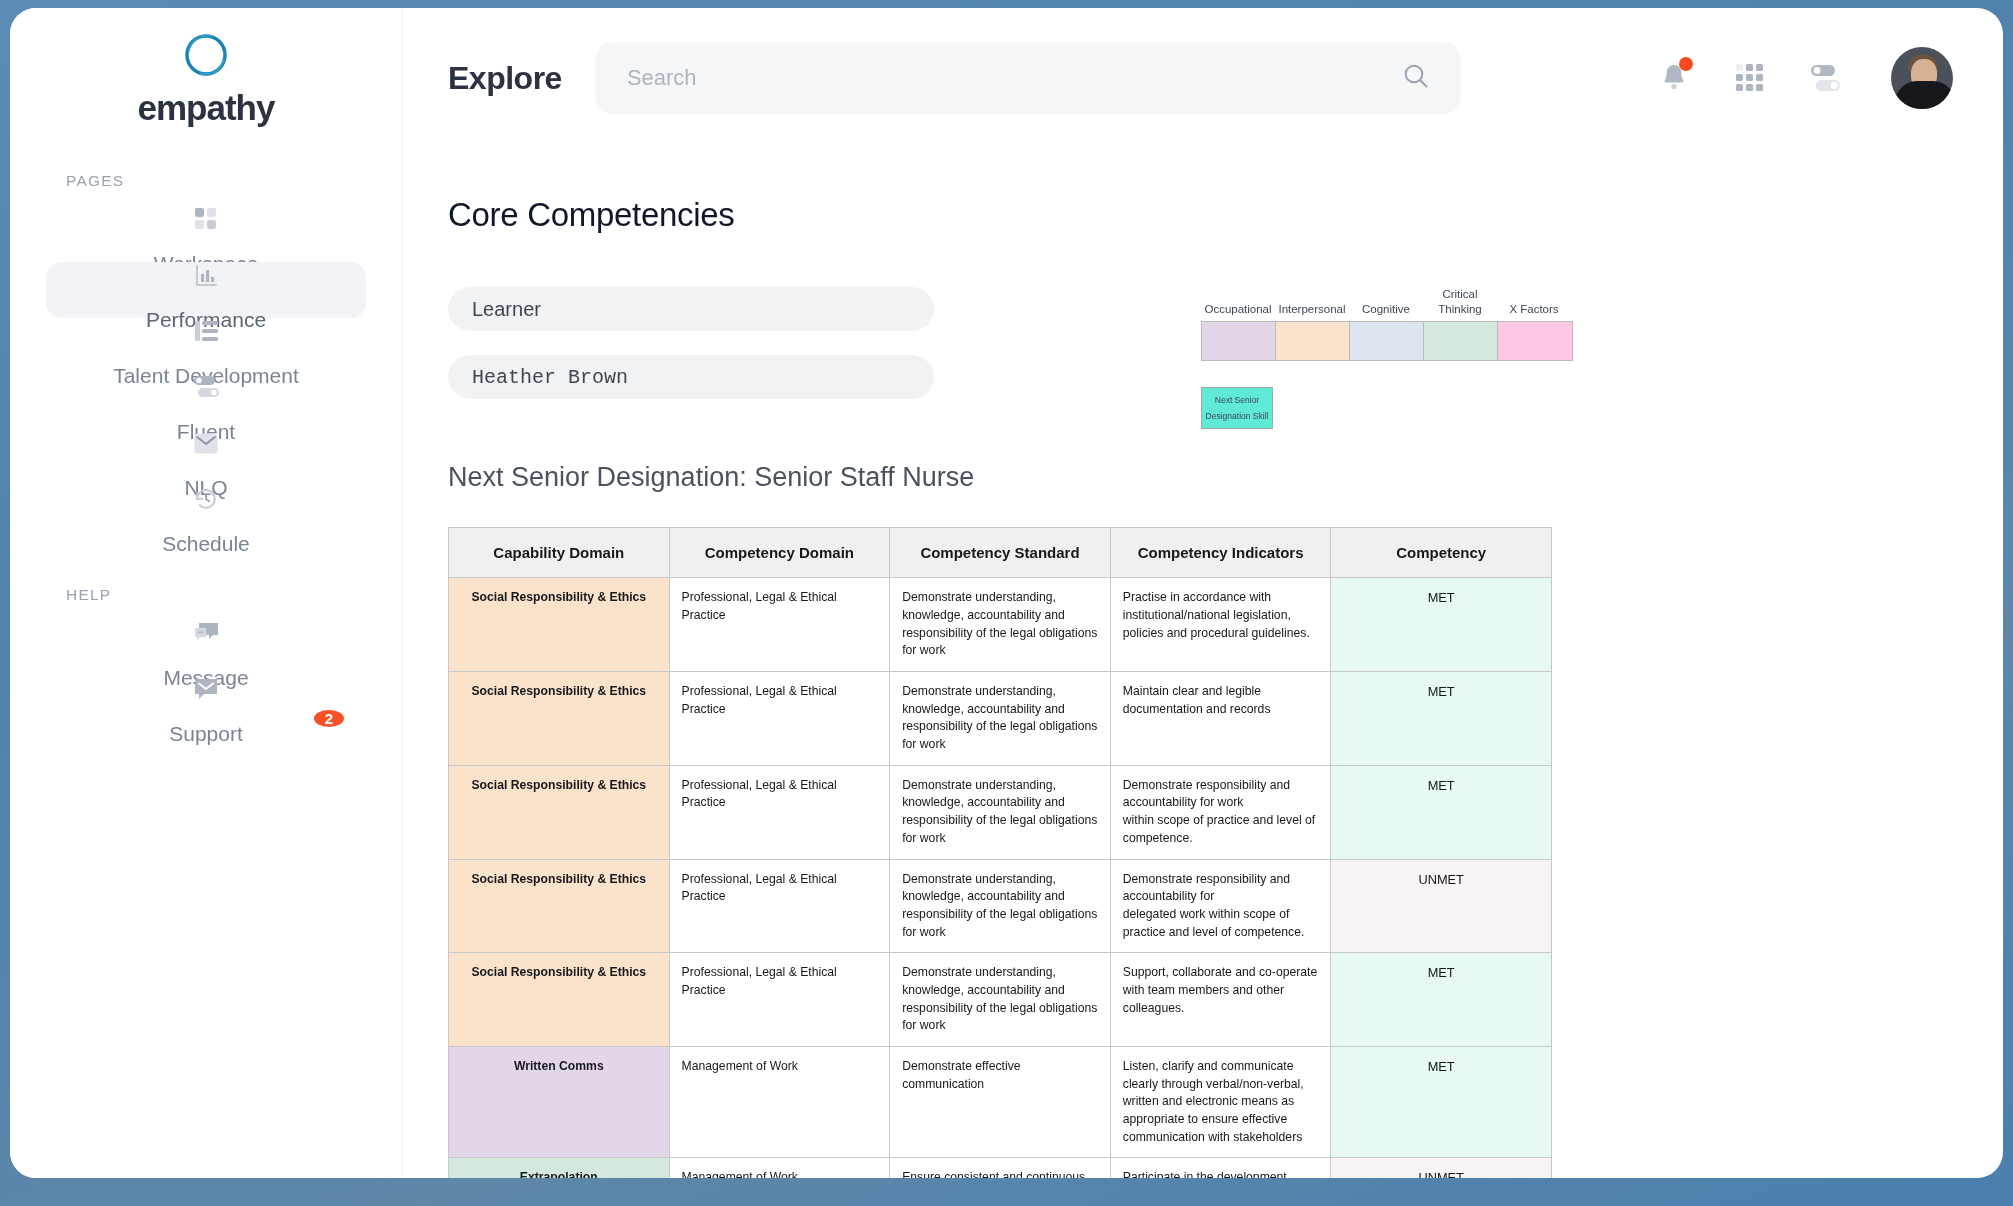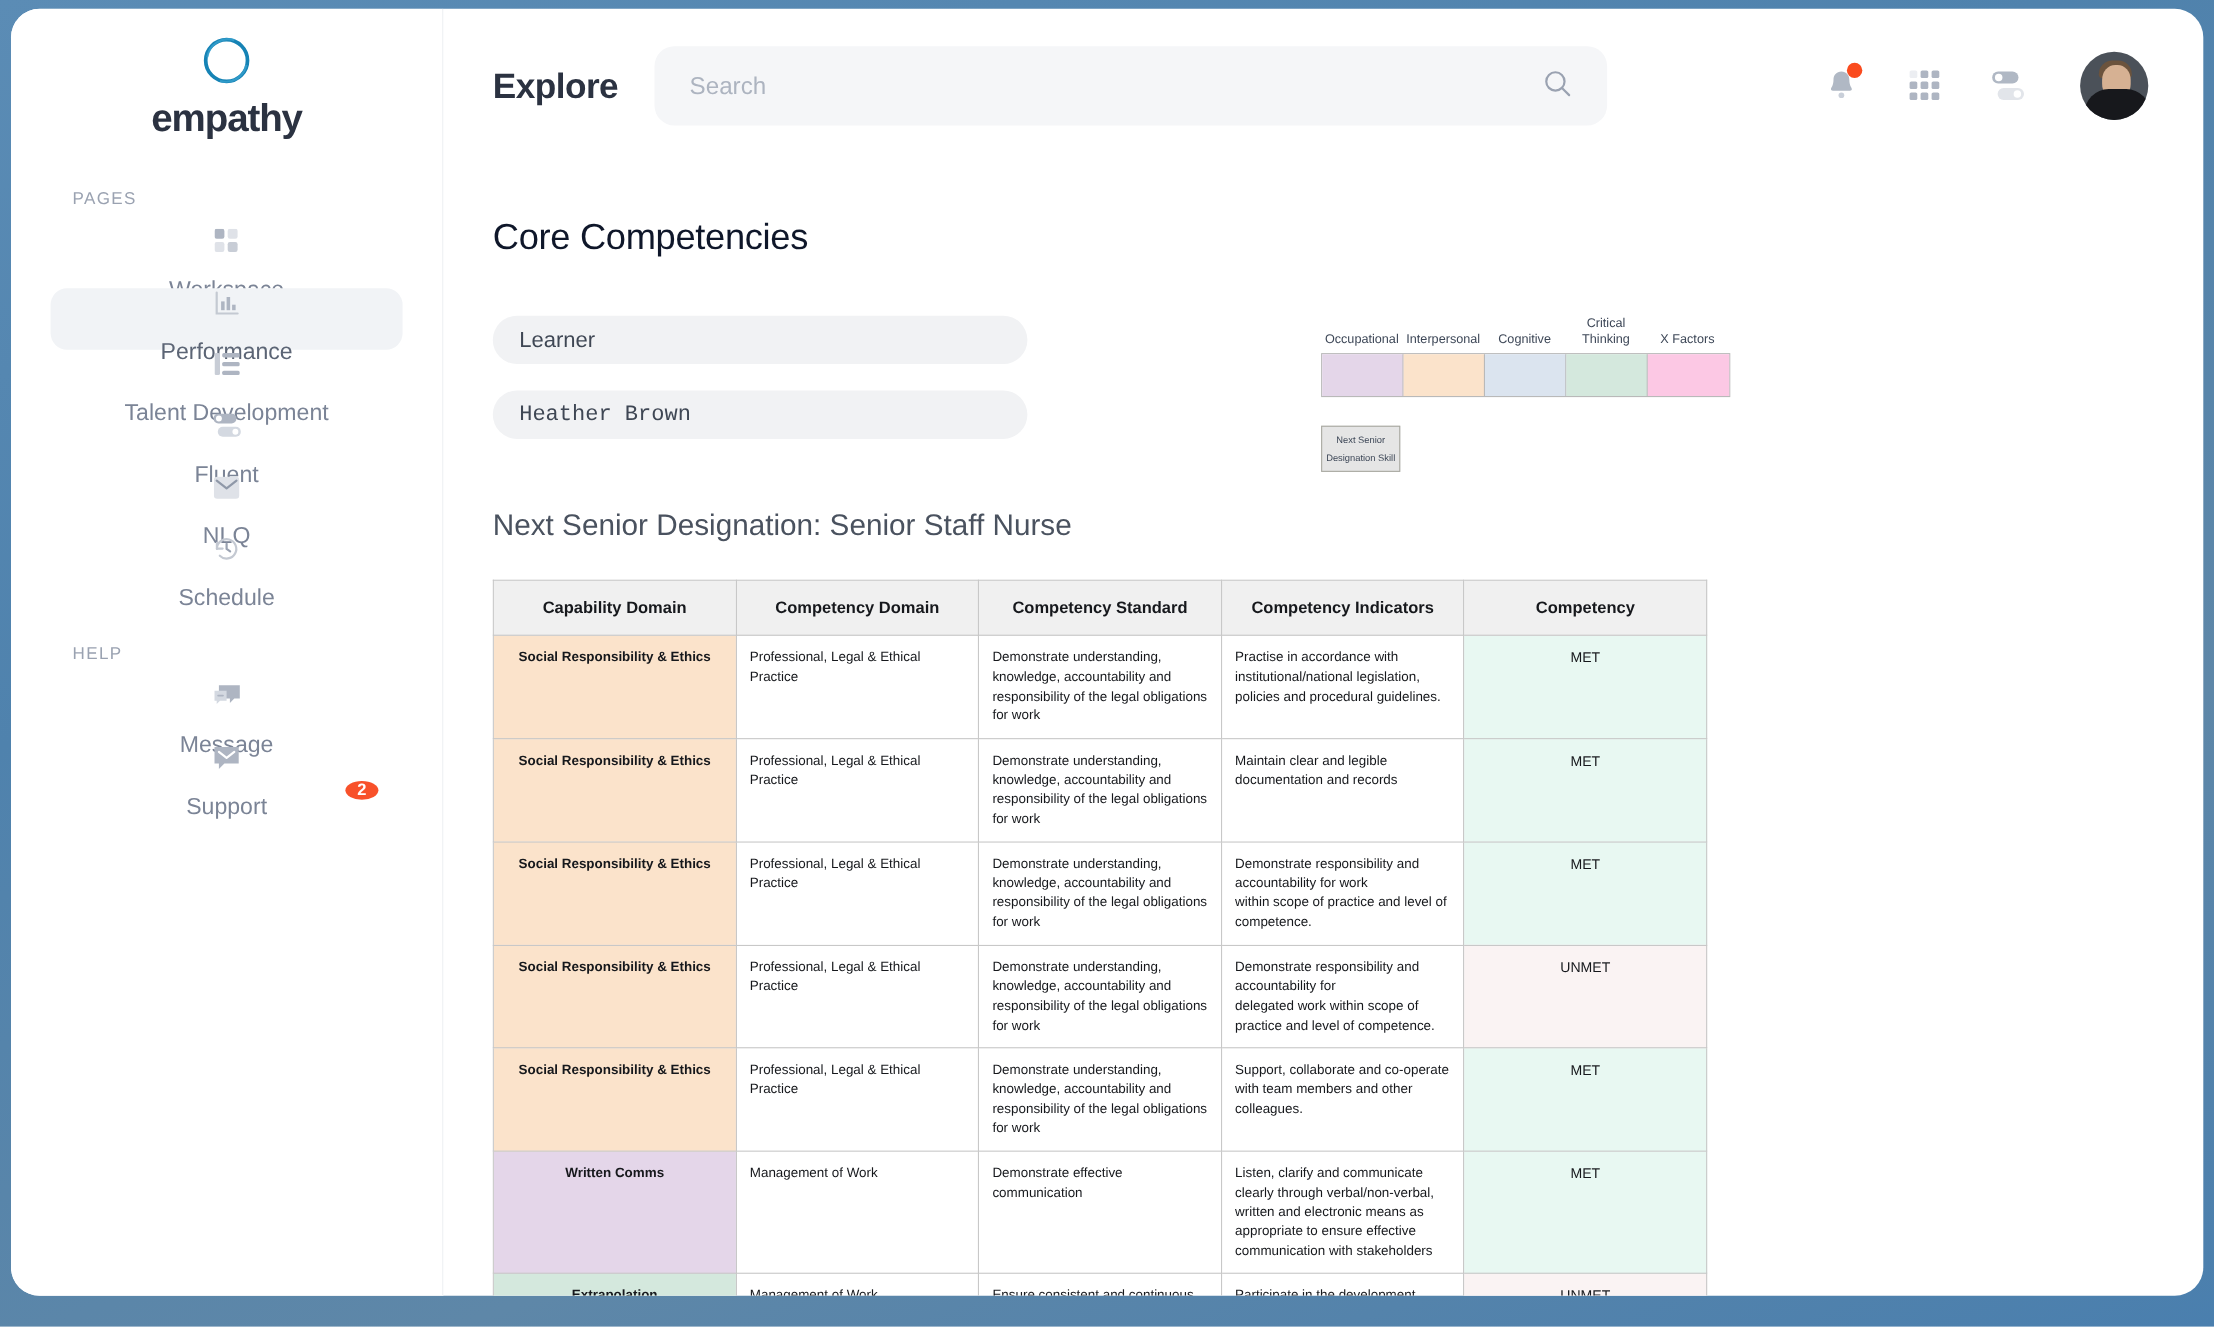--- a/index.html
+++ b/index.html
@@ -340,21 +340,21 @@
           <div class="legend-label">Critical Thinking</div>
           <div class="legend-label">X Factors</div>
         </div>
         <div class="legend-swatches">
           <div class="legend-swatch" style="background: rgb(228, 214, 233);"></div>
           <div class="legend-swatch" style="background: rgb(251, 227, 203);"></div>
           <div class="legend-swatch" style="background: rgb(219, 228, 239);"></div>
           <div class="legend-swatch" style="background: rgb(212, 232, 221);"></div>
           <div class="legend-swatch" style="background: rgb(252, 200, 228);"></div>
         </div>
-        <div class="legend-note" style="background: #e5e5e5;">Next Senior Designation Skill</div>
+        <div class="legend-note" style="background: #5eead4;">Next Senior Designation Skill</div>
       </div>
     </div>
 
     <div class="subtitle">Next Senior Designation: Senior Staff Nurse</div>
 
     <div class="table-wrap">
       <table>
         <thead>
           <tr>
             <th class="c-w1">Capability Domain</th>

